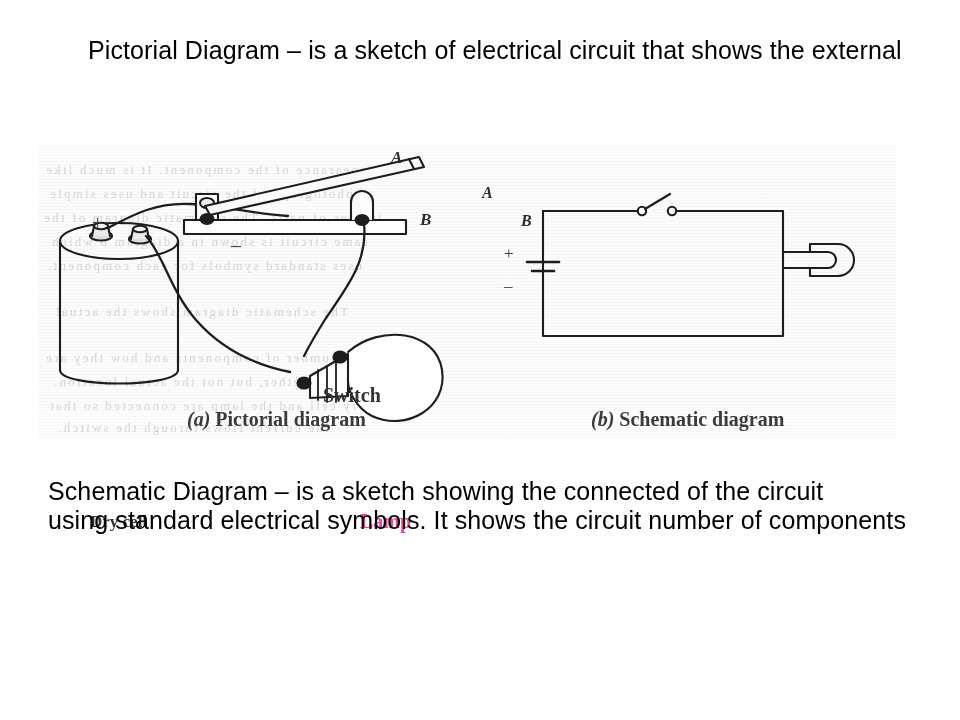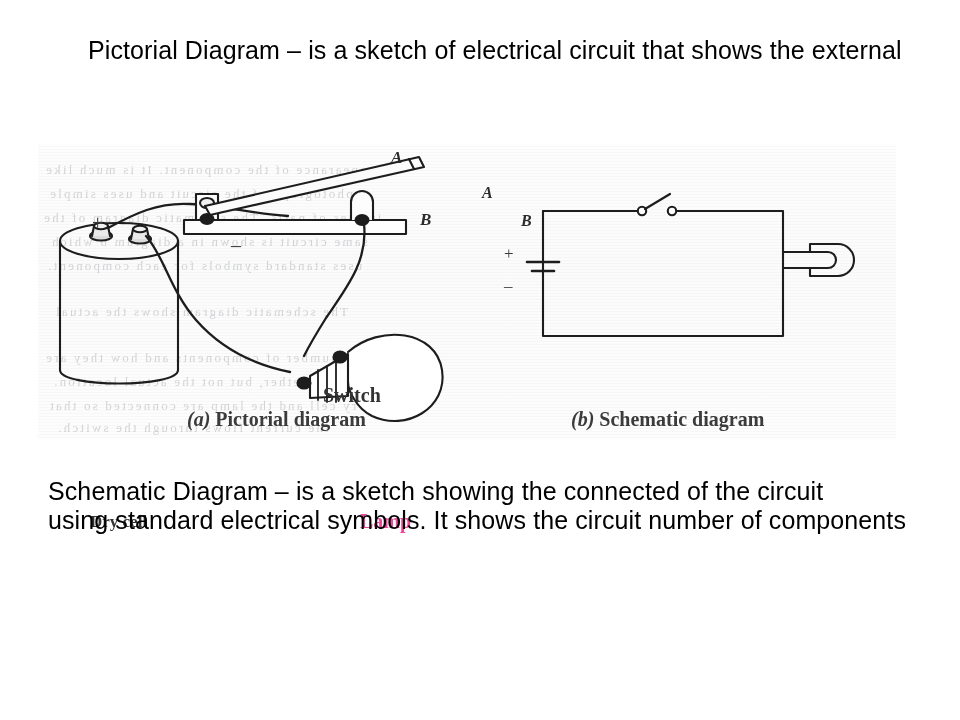--- a/index.html
+++ b/index.html
@@ -99,21 +99,21 @@
   .fig-caption {
     position: absolute;
     font-family: "Liberation Serif", serif;
     font-size: 20px;
     font-weight: bold;
     color: #3b3b3b;
     white-space: nowrap;
     margin-left: 21px;
   }
   #caption-a { left: 128px; top: 264px; }
-  #caption-b { left: 512px; top: 264px; }
+  #caption-b { left: 532px; top: 264px; }
   .caption-letter { font-style: italic; }
 </style>
 </head>
 <body>
 
 <div class="slide-text" id="pictorial-paragraph">
   <span class="para-line">Pictorial Diagram – is a sketch of electrical circuit that shows the external</span>
 </div>
 
 <div id="figure-panel">

